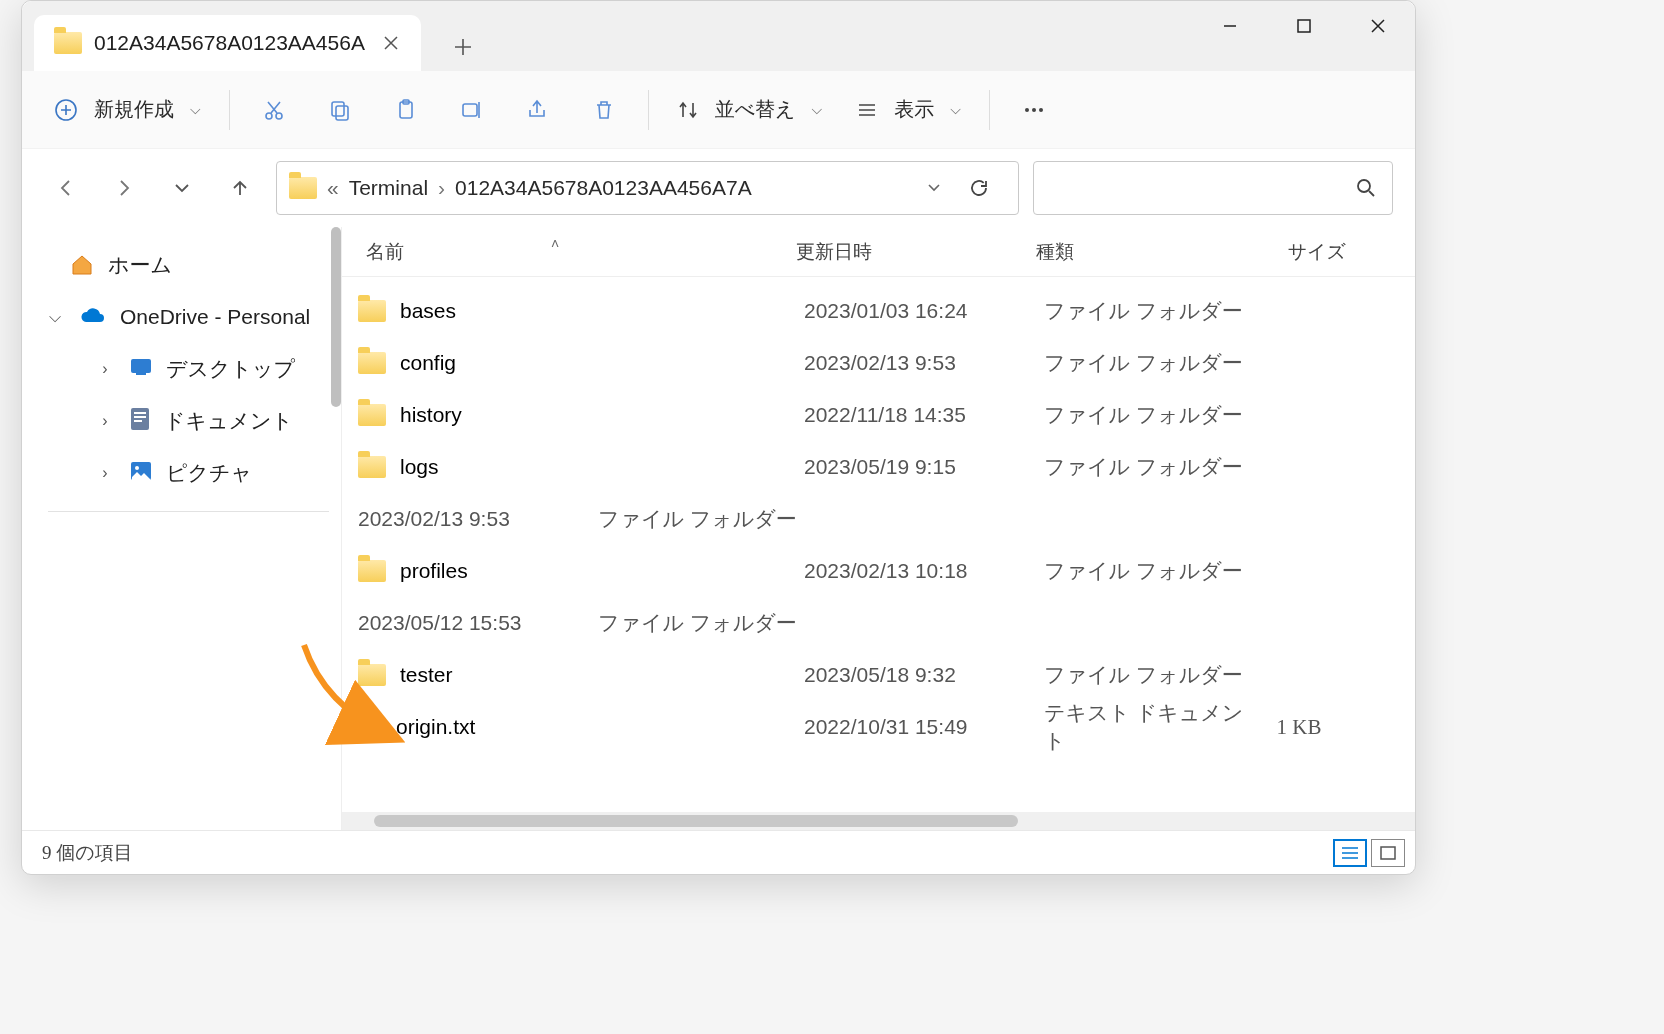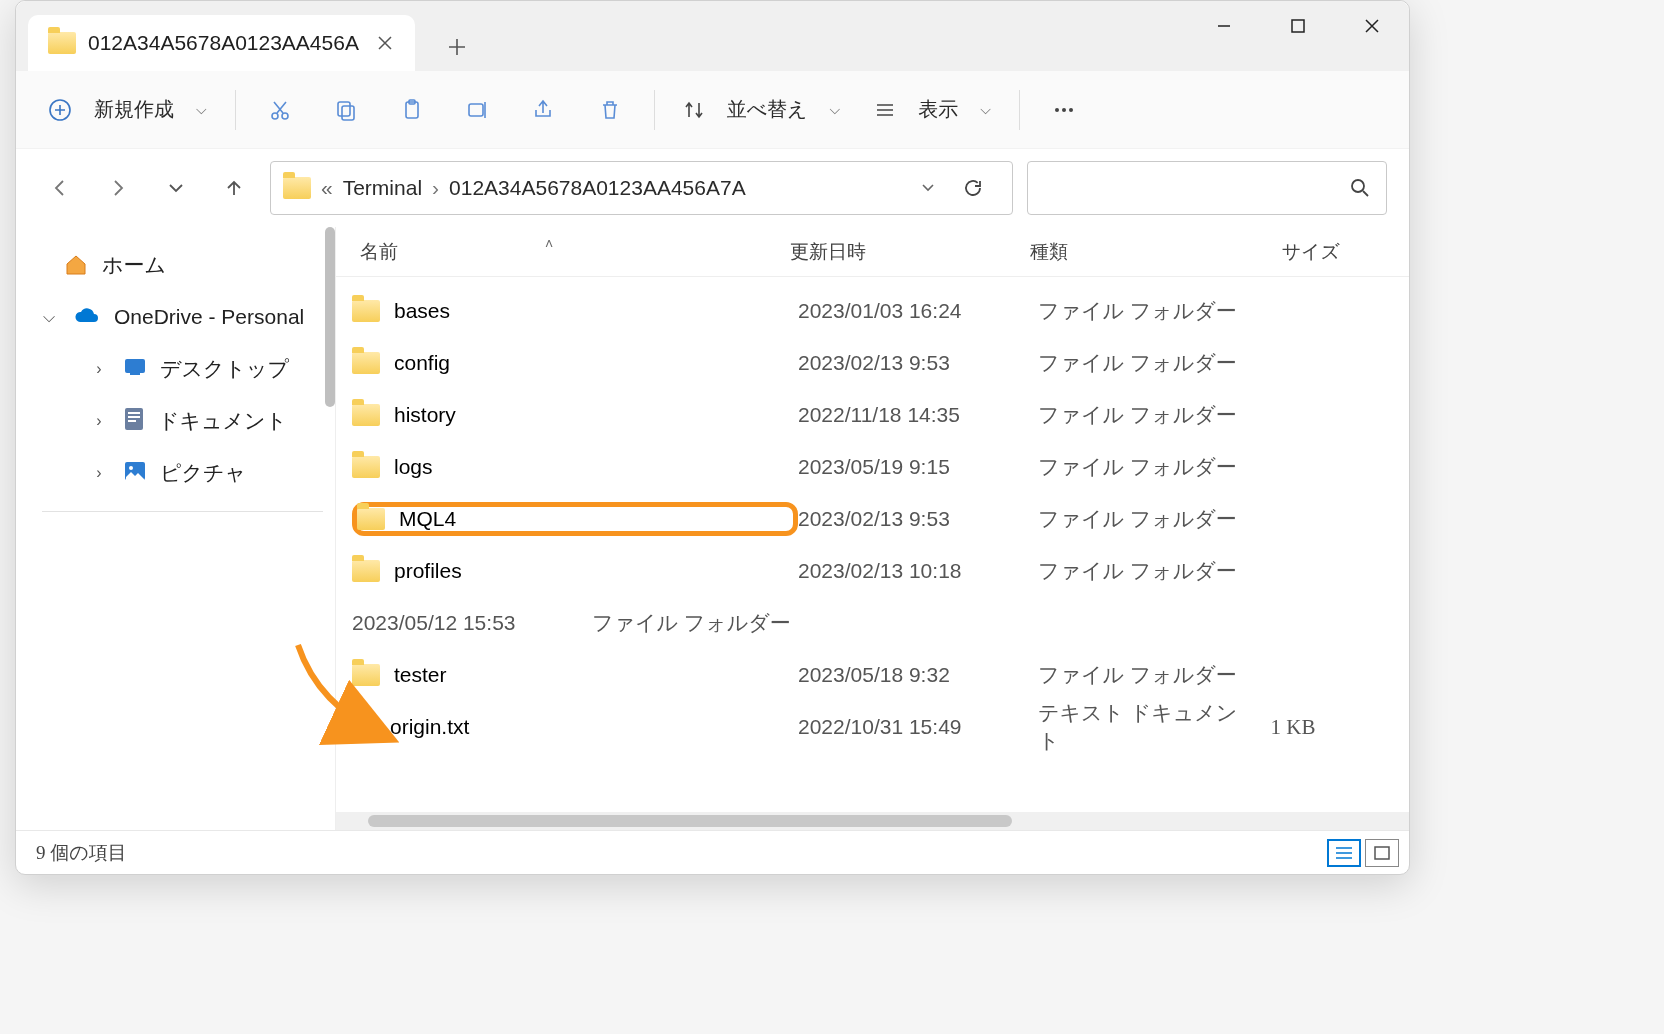--- a/index.html
+++ b/index.html
@@ -13,21 +13,21 @@
 .window {
   width: 1395px;
   height: 875px;
   background: #fff;
   border: 1px solid #d0d0d0;
   border-radius: 10px;
   box-shadow: 0 10px 40px rgba(0,0,0,0.15);
   display: flex;
   flex-direction: column;
   position: absolute;
-  left: 15px;
+  left: 21px;
   top: 0;
 }
 
 .titlebar {
   height: 70px;
   display: flex;
   align-items: flex-end;
   background: #f0f0f0;
   border-radius: 10px 10px 0 0;
   position: relative;
@@ -68,21 +68,21 @@
   align-items: center;
   padding: 0 18px;
   gap: 6px;
   background: #fafafa;
   border-bottom: 1px solid rgba(0,0,0,0.03);
 }
 .tb-btn {
   height: 48px;
   padding: 0 14px;
   display: flex; align-items: center; justify-content: center;
-  gap: 22px;
+  gap: 16px;
   font-size: 20px;
   color: #2b2b2b;
   border-radius: 6px;
 }
 .tb-btn .chev { font-size: 14px; color: #777; }
 .tb-sep { width: 1px; height: 40px; background: #ddd; margin: 0 8px; }
 .tb-icon { width: 60px; display:flex; align-items:center; justify-content:center; height:48px; border-radius:6px; }
 
 .navrow {
   height: 78px;
@@ -488,24 +488,20 @@
           <div class="row">
     <div class="cell-name">
               <span class="folder-icon"></span>
               <span>logs</span>
             </div>
     <div class="cell-date">2023/05/19 9:15</div>
     <div class="cell-type">ファイル フォルダー</div>
     <div class="cell-size"></div>
           </div>
           <div class="row">
-    <div class="cell-name highlight-box">
-              <span class="folder-icon"></span>
-              <span>MQL4</span>
-            </div>
     <div class="cell-date">2023/02/13 9:53</div>
     <div class="cell-type">ファイル フォルダー</div>
     <div class="cell-size"></div>
           </div>
           <div class="row">
     <div class="cell-name">
               <span class="folder-icon"></span>
               <span>profiles</span>
             </div>
     <div class="cell-date">2023/02/13 10:18</div>

